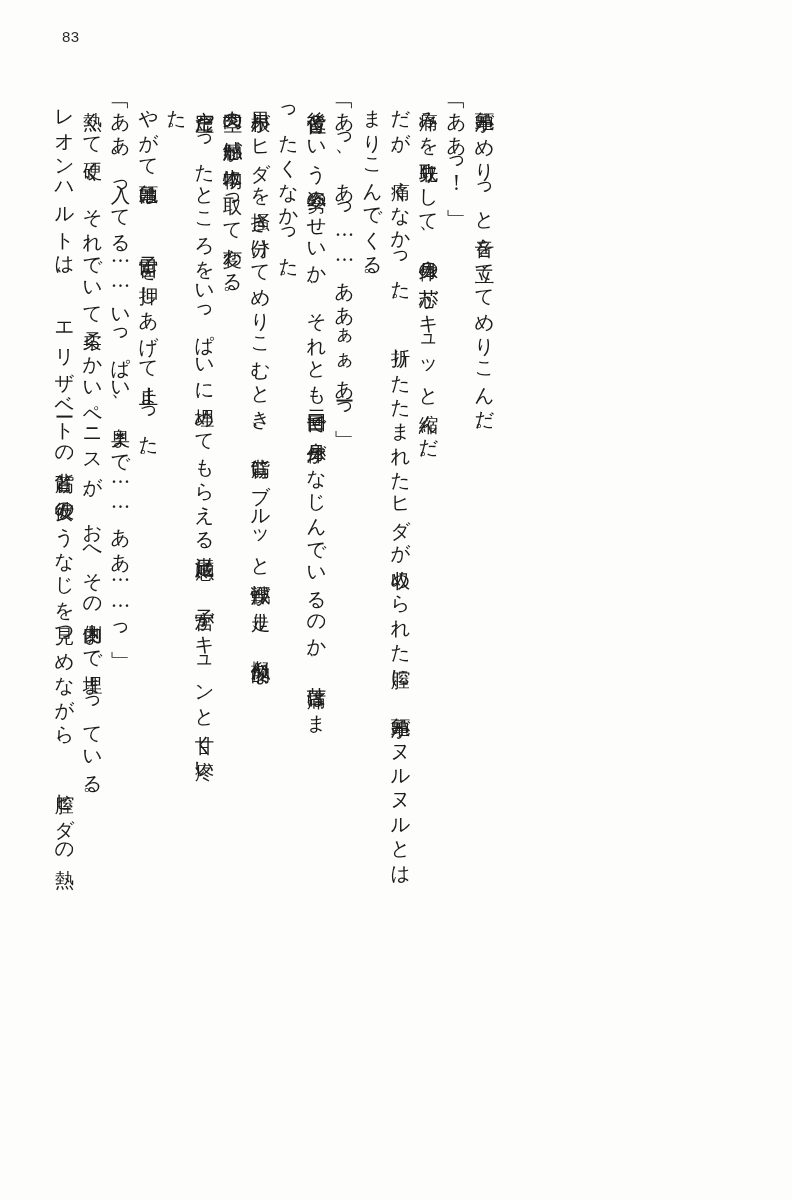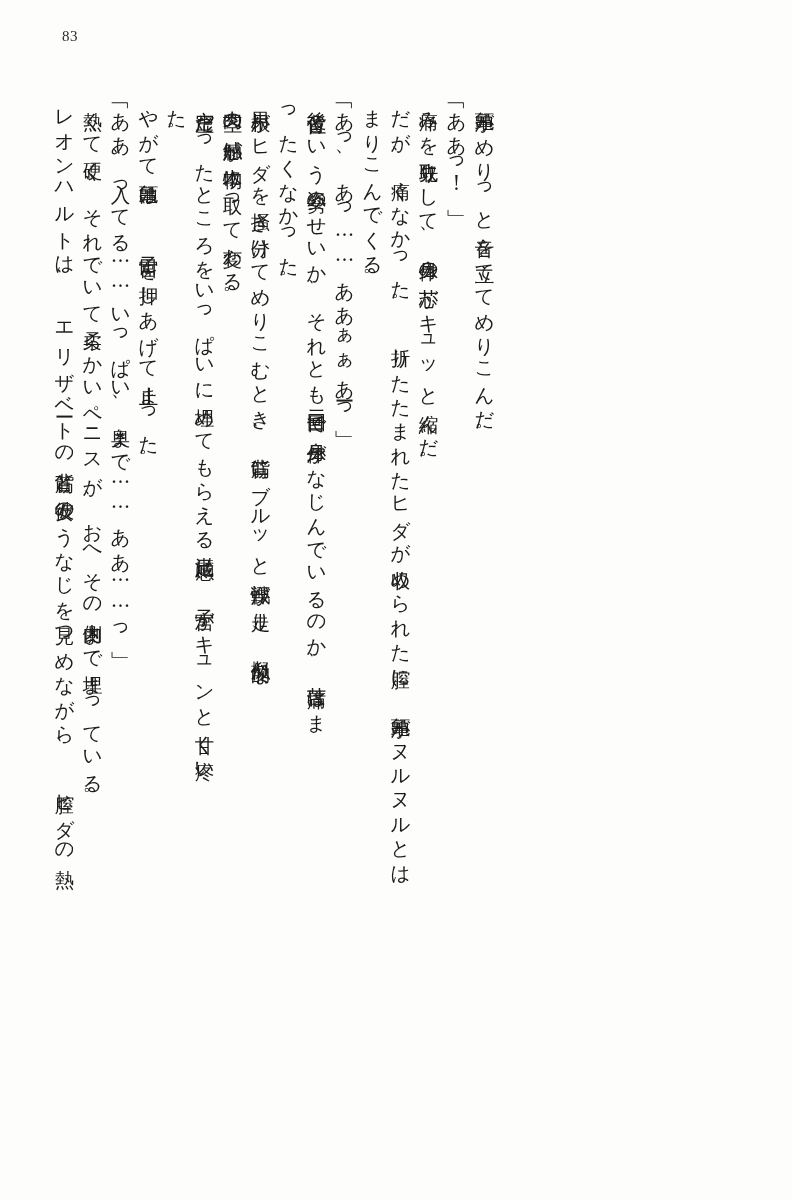--- a/index.html
+++ b/index.html
@@ -14,21 +14,21 @@
     background: #fdfdfc;
     overflow: hidden;
     font-family: "DejaVu Serif", "Liberation Serif", serif;
     color: #1a1a1a;
   }
   .page-number {
     position: absolute;
     top: 28px;
     left: 62px;
     font-size: 15px;
-    font-family: Liberation Serif, serif;
+    font-family: Liberation Sans, sans-serif;
     color: #2b2b2b;
     letter-spacing: 0.5px;
   }
   
   .body-text {
     position: absolute;
     top: 96px;
     right: 46px;
     height: 1040px;
     width: 700px;

